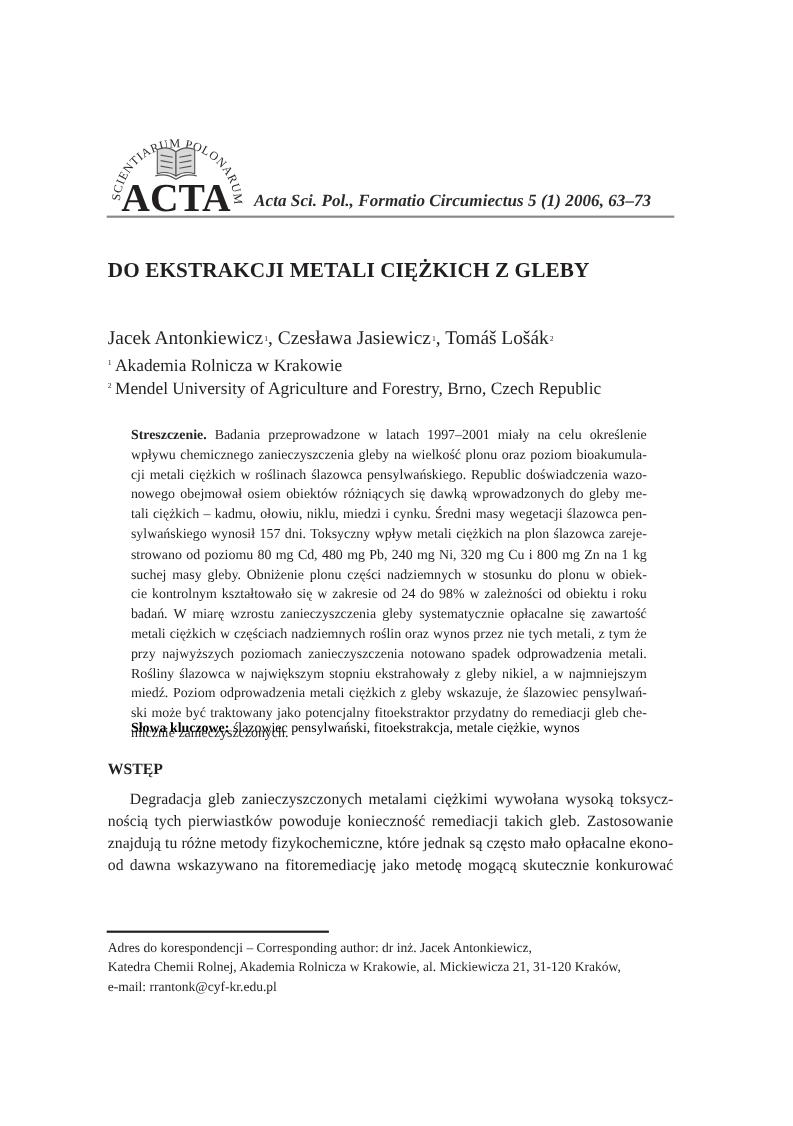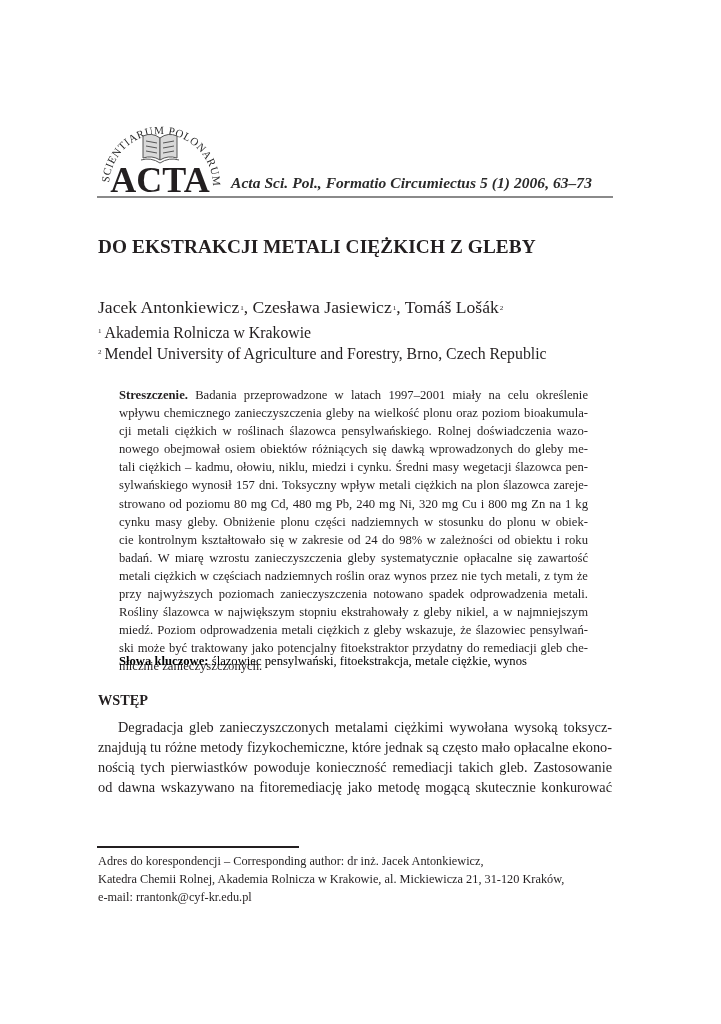--- a/index.html
+++ b/index.html
@@ -84,46 +84,46 @@
 <div class="affil affil-1">
   <sup>1</sup><span>Akademia Rolnicza w Krakowie</span>
 </div>
 <div class="affil affil-2">
   <sup>2</sup><span>Mendel University of Agriculture and Forestry, Brno, Czech Republic</span>
 </div>
 
 <div class="abstract">
   <span class="line"><b>Streszczenie.</b><span> Badania przeprowadzone w latach 1997–2001 miały na celu określenie</span></span>
   <span class="line">wpływu chemicznego zanieczyszczenia gleby na wielkość plonu oraz poziom bioakumula-</span>
-  <span class="line">cji metali ciężkich w roślinach ślazowca pensylwańskiego. Rolnej doświadczenia wazo-</span>
+  <span class="line">cji metali ciężkich w roślinach ślazowca pensylwańskiego. Republic doświadczenia wazo-</span>
   <span class="line">nowego obejmował osiem obiektów różniących się dawką wprowadzonych do gleby me-</span>
   <span class="line">tali ciężkich – kadmu, ołowiu, niklu, miedzi i cynku. Średni masy wegetacji ślazowca pen-</span>
   <span class="line">sylwańskiego wynosił 157 dni. Toksyczny wpływ metali ciężkich na plon ślazowca zareje-</span>
   <span class="line">strowano od poziomu 80 mg Cd, 480 mg Pb, 240 mg Ni, 320 mg Cu i 800 mg Zn na 1 kg</span>
-  <span class="line">cynku masy gleby. Obniżenie plonu części nadziemnych w stosunku do plonu w obiek-</span>
+  <span class="line">suchej masy gleby. Obniżenie plonu części nadziemnych w stosunku do plonu w obiek-</span>
   <span class="line">cie kontrolnym kształtowało się w zakresie od 24 do 98% w zależności od obiektu i roku</span>
   <span class="line">badań. W miarę wzrostu zanieczyszczenia gleby systematycznie opłacalne się zawartość</span>
   <span class="line">metali ciężkich w częściach nadziemnych roślin oraz wynos przez nie tych metali, z tym że</span>
   <span class="line">przy najwyższych poziomach zanieczyszczenia notowano spadek odprowadzenia metali.</span>
   <span class="line">Rośliny ślazowca w największym stopniu ekstrahowały z gleby nikiel, a w najmniejszym</span>
   <span class="line">miedź. Poziom odprowadzenia metali ciężkich z gleby wskazuje, że ślazowiec pensylwań-</span>
   <span class="line">ski może być traktowany jako potencjalny fitoekstraktor przydatny do remediacji gleb che-</span>
   <span class="line last">micznie zanieczyszczonych.</span>
 </div>
 
 <div class="keywords">
   <b>Słowa kluczowe:</b><span> ślazowiec pensylwański, fitoekstrakcja, metale ciężkie, wynos</span>
 </div>
 
 <div class="section-heading">WSTĘP</div>
 
 <div class="body-text">
   <span class="line first">Degradacja gleb zanieczyszczonych metalami ciężkimi wywołana wysoką toksycz-</span>
+  <span class="line">nością tych pierwiastków powoduje konieczność remediacji takich gleb. Zastosowanie</span>
   <span class="line">znajdują tu różne metody fizykochemiczne, które jednak są często mało opłacalne ekono-</span>
-  <span class="line">nością tych pierwiastków powoduje konieczność remediacji takich gleb. Zastosowanie</span>
   <span class="line">od dawna wskazywano na fitoremediację jako metodę mogącą skutecznie konkurować</span>
 </div>
 
 <div class="footnote-rule"></div>
 <div class="footnote">
   <div>Adres do korespondencji – Corresponding author: dr inż. Jacek Antonkiewicz,</div>
   <div>Katedra Chemii Rolnej, Akademia Rolnicza w Krakowie, al. Mickiewicza 21, 31-120 Kraków,</div>
   <div>e-mail: rrantonk@cyf-kr.edu.pl</div>
 </div>
 

